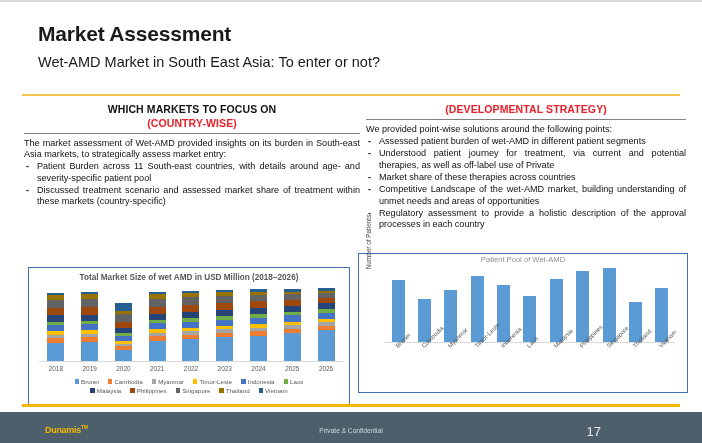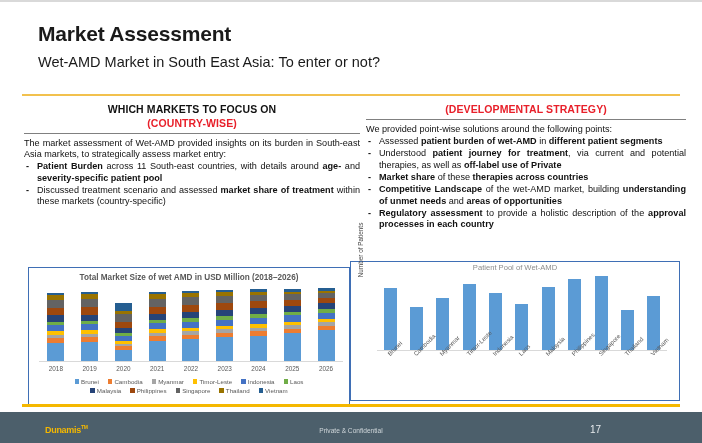--- a/index.html
+++ b/index.html
@@ -81,21 +81,21 @@
   }
 
   .body-text {
     margin-top: 4px;
     font-size: 9.1px;
     line-height: 11.4px;
     color: #111111;
     text-align: justify;
   }
   .body-text p { margin: 0 0 0 0; }
-  .body-text b { font-weight: bold; }
+  .body-text b { font-weight: normal; }
   .bullets { margin: 0; padding: 0; list-style: none; }
   .bullets li {
     position: relative;
     padding-left: 13px;
     text-align: justify;
     margin-top: 0.5px;
   }
   .bullets li:before {
     content: "-";
     position: absolute;
@@ -107,21 +107,21 @@
   .col-right .bullets li { padding-left: 13px; }
 
   
   .chart-box {
     position: absolute;
     border: 1.3px solid #3f6fb5;
     background: #ffffff;
     box-sizing: border-box;
   }
   #chart-left-box  { left: 28px;  top: 267px; width: 322px; height: 140px; }
-  #chart-right-box { left: 350px; top: 253px; width: 330px; height: 140px; margin-top: 8px; }
+  #chart-right-box { left: 358px; top: 253px; width: 330px; height: 140px; }
 
   .chart-title {
     text-align: center;
     font-size: 8.2px;
     font-weight: bold;
     color: #595959;
     margin-top: 5px;
   }
   .chart-title-right {
     text-align: center;
@@ -249,21 +249,21 @@
     position: absolute;
     left: 0; top: 427px;
     width: 702px;
     text-align: center;
     font-size: 6.6px;
     color: #cfd6da;
   }
   .page-num {
     position: absolute;
     right: 18px; top: 424px;
-    font-size: 10px;
+    font-size: 13px;
     color: #e6eaec;
   }
 </style>
 </head>
 <body>
 
 <div class="slide">
 
   <div class="top-edge"></div>
 

